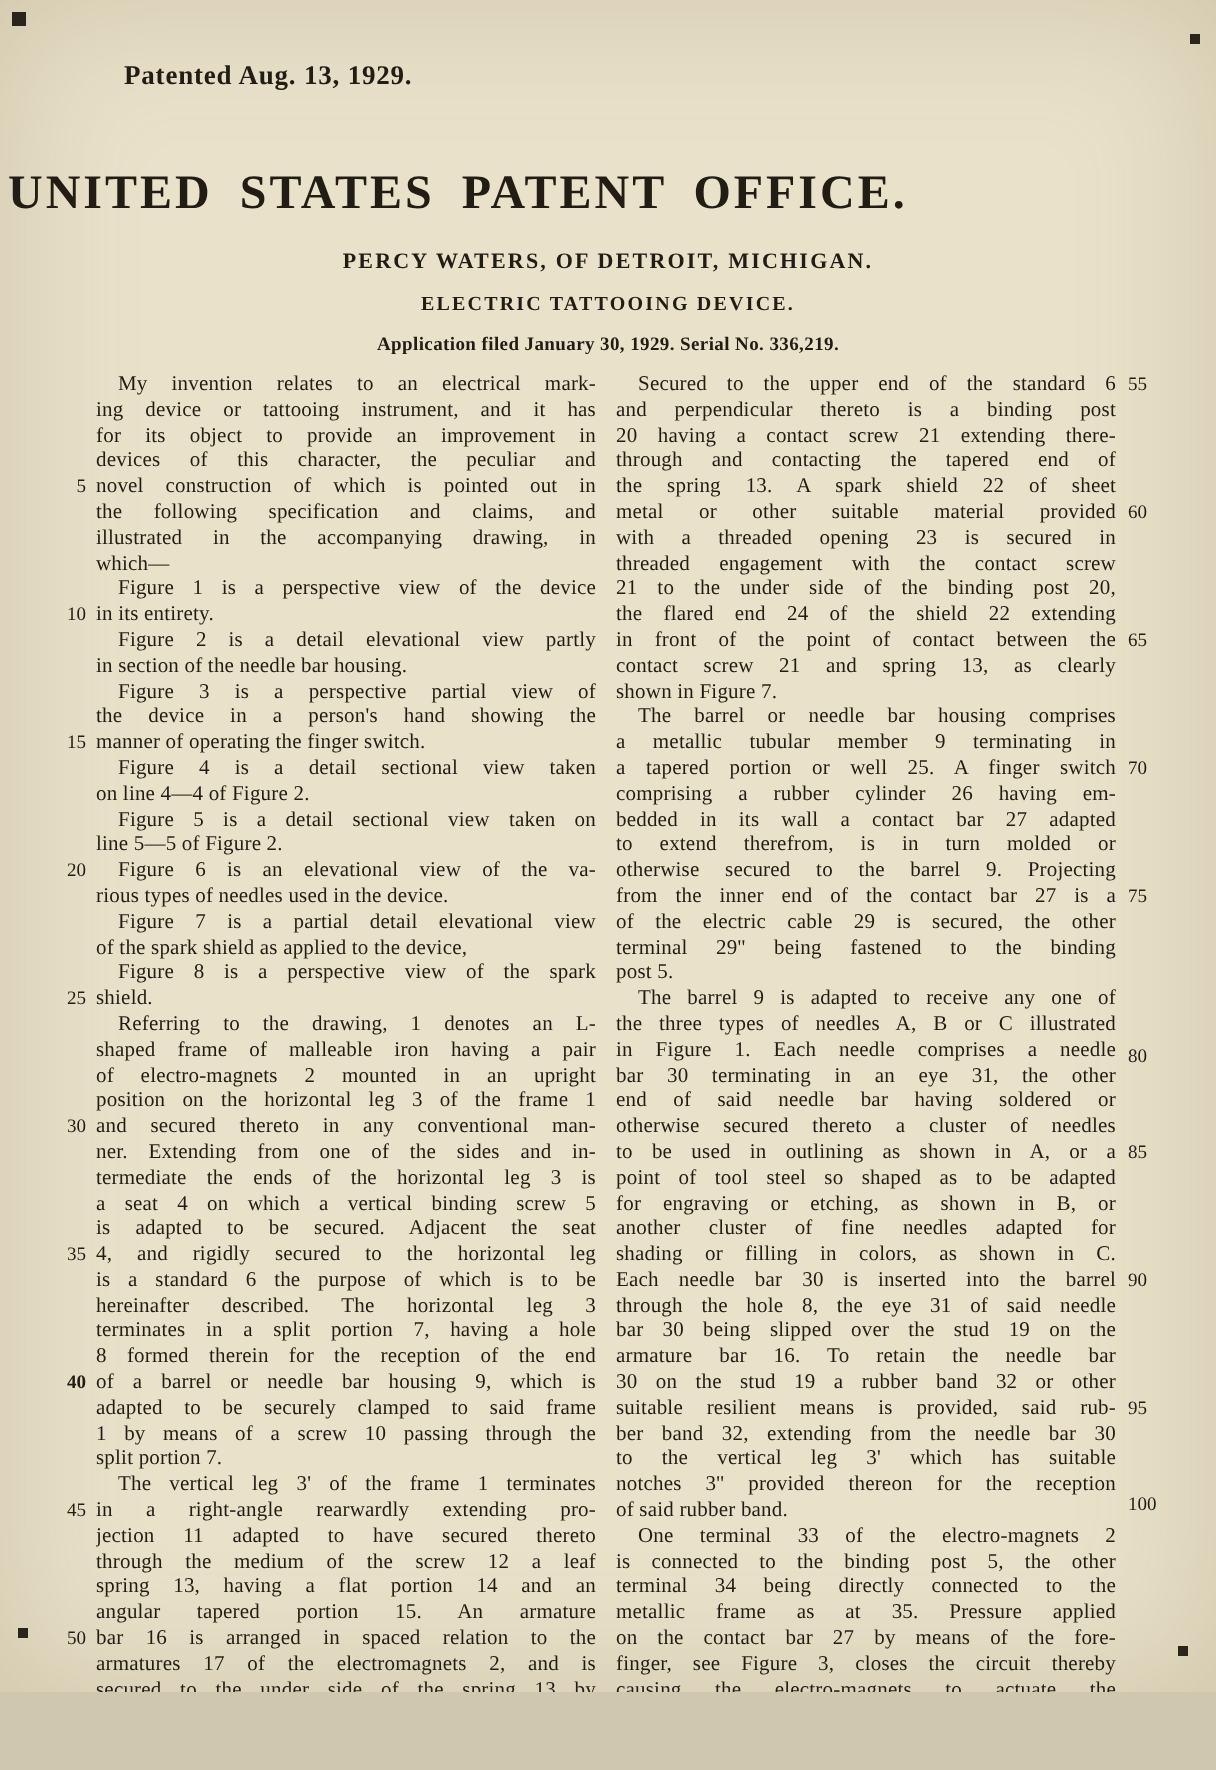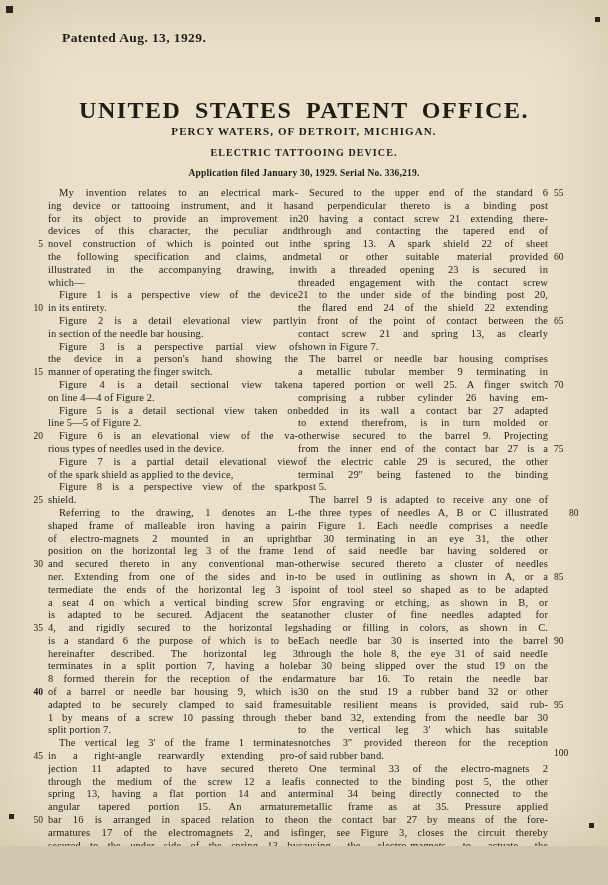--- a/index.html
+++ b/index.html
@@ -21,22 +21,22 @@
   .mark.tl{left:6px;top:6px;width:7px;height:7px;}
   .mark.tr{right:8px;top:17px;width:5px;height:5px;}
   .mark.bl{left:9px;bottom:27px;width:5px;height:5px;}
   .mark.br{right:14px;bottom:18px;width:5px;height:5px;}
 
   .patented{
     position:absolute;left:62px;top:30px;
     font-size:13.5px;font-weight:bold;letter-spacing:.4px;
   }
   .office-title{
-    position:absolute;left:0;right:0;top:80px;margin:17px;
-    text-align:center;
+    position:absolute;left:0;right:0;top:80px;margin:4px;
+    text-align:left;
     font-size:24px;font-weight:bold;
     letter-spacing:1.5px;word-spacing:6px;
   }
   .inventor-line{
     position:absolute;left:0;right:0;top:125px;
     text-align:center;font-size:11px;font-weight:bold;letter-spacing:1.1px;
   }
   .invention-title{
     position:absolute;left:0;right:0;top:147px;
     text-align:center;font-size:10px;font-weight:bold;letter-spacing:1.1px;
@@ -52,21 +52,21 @@
   .nums-left{margin-left:26px;}
   .nums-right{margin-left:4px;}
   .lnum{
     position:absolute;font-size:9.5px;line-height:var(--lh);
     color:var(--ink);
   }
   .nums-left .lnum{right:1px;}
   .nums-right .lnum{left:2px;}
   .col{width:250px;}
   .col-left{margin-left:4px;}
-  .col-right{margin-left:0;}
+  .col-right{margin-left:10px;}
   .tline{
     font-size:10.5px;line-height:var(--lh);height:var(--lh);
     text-align:justify;text-align-last:justify;
     overflow:hidden;letter-spacing:.1px;
   }
   .tline.last{text-align-last:left;}
   .tline.indent{text-indent:11px;}
 </style>
 </head>
 <body>
@@ -207,21 +207,21 @@
           <div class="tline">finger, see Figure 3, closes the circuit thereby</div>
           <div class="tline">causing the electro-magnets to actuate the</div>
           <div class="tline">make and break mechanism, the oscillations</div>
         </div>
       <div class="nums nums-right" id="nums-right-el">
           <div class="lnum" style="top: 0px;">55</div>
           <div class="lnum" style="top: 64px;">60</div>
           <div class="lnum" style="top: 128px;">65</div>
           <div class="lnum" style="top: 192px;">70</div>
           <div class="lnum" style="top: 256px;">75</div>
-          <div class="lnum" style="top: 320px; margin-left: 15px;">80</div>
+          <div class="lnum" style="top: 336px;">80</div>
           <div class="lnum" style="top: 384px;">85</div>
           <div class="lnum" style="top: 448px;">90</div>
           <div class="lnum" style="top: 512px;">95</div>
           <div class="lnum" style="top: 560px;">100</div>
           <div class="lnum" style="top: 640px; margin-top: 47px;">105</div>
         </div>
     </div>
   </div>
 </div>
 

